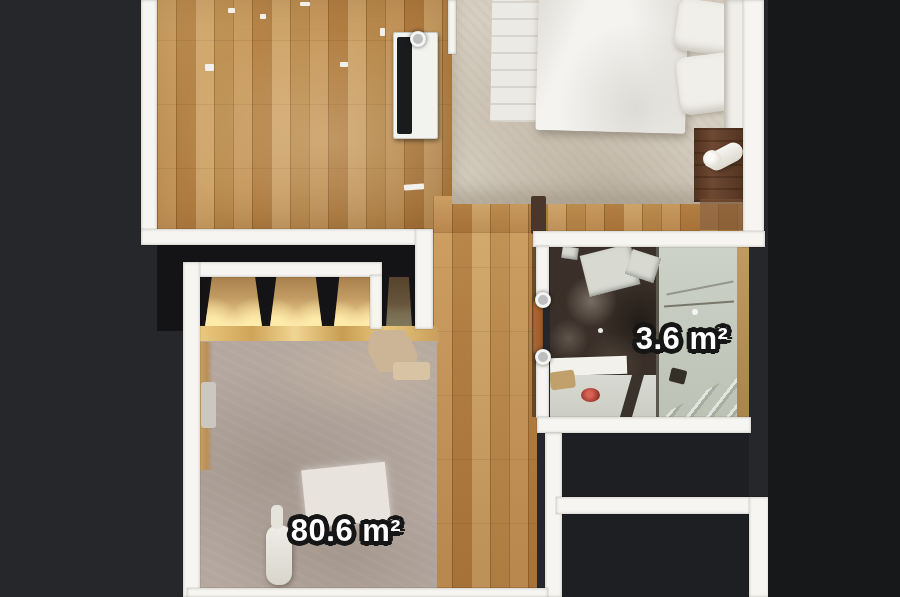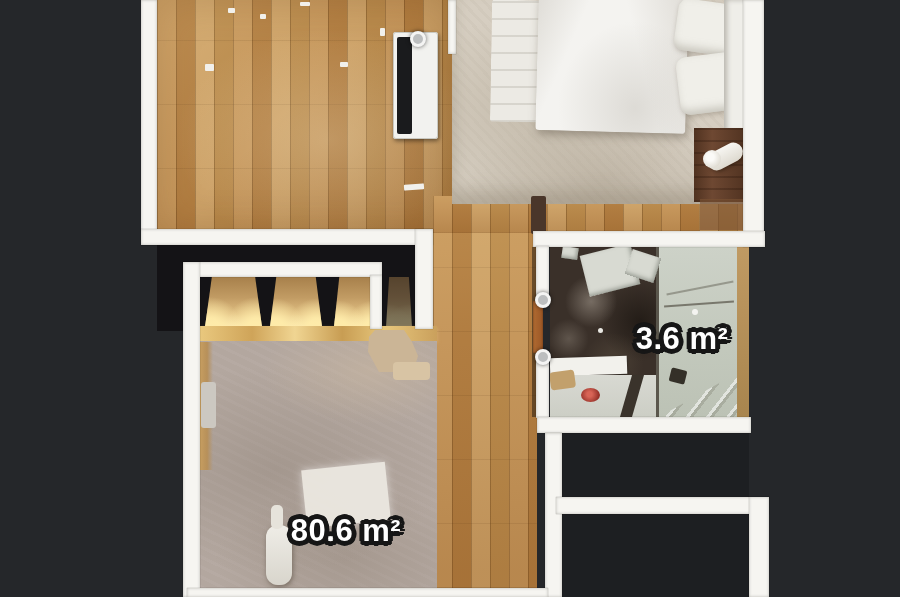--- a/index.html
+++ b/index.html
@@ -1,17 +1,17 @@
 <!DOCTYPE html>
 <html><head>
 <meta charset="utf-8">
 <style>
   html,body{margin:0;padding:0;background:#17181a;}
-  .stage{position:relative;width:900px;height:597px;background:#25272a;overflow:hidden;
-         font-family:"Liberation Sans",sans-serif;}
+  .stage{position:relative;width:752px;height:597px;background:#25272a;overflow:hidden;
+         font-family:"Liberation Sans",sans-serif;padding-left:16px;}
   .abs{position:absolute;}
 
   
   .void{background:#141316;}
   .darkroom{background:#1d1f22;}
 
   
   .wood{
     background-color:#bd8e52;
     background-image:

